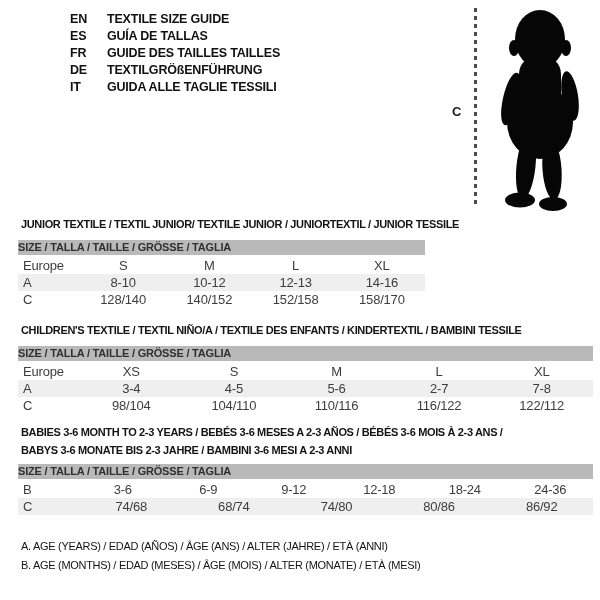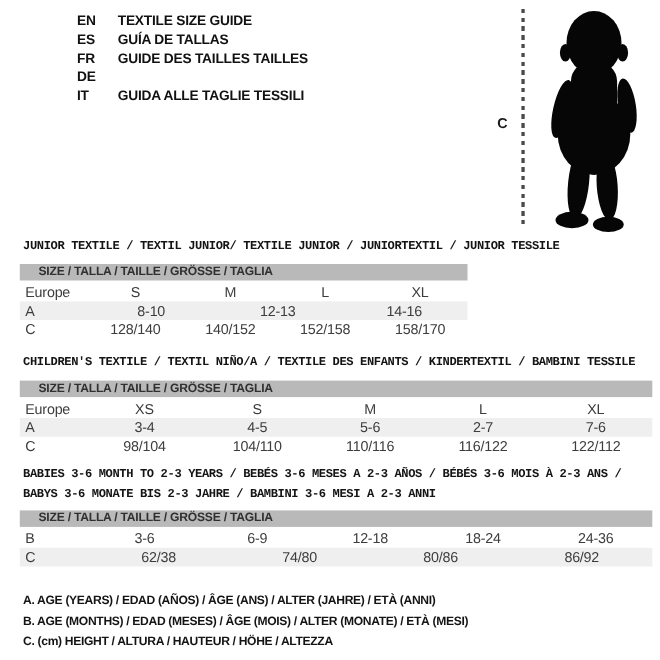--- a/index.html
+++ b/index.html
@@ -21,60 +21,61 @@
   .lang-code{width:37px;padding-left:48px;}
   
   .figure{position:absolute;left:450px;top:4px;width:146px;height:212px;}
   .dash-line{position:absolute;left:24px;top:4px;width:3px;height:198px;
     background:repeating-linear-gradient(to bottom,#4a4a4a 0 4px,transparent 4px 8px);}
   .measure-label{position:absolute;left:2px;top:100px;font-weight:bold;font-size:13px;color:#1a1a1a;}
   .baby-svg{position:absolute;left:42px;top:2px;}
   
   .sec-title{position:absolute;left:21px;font-weight:bold;font-size:11px;
     letter-spacing:-0.35px;white-space:nowrap;color:#141414;}
-  .sec-title .tline{height:18px;line-height:18px;font-family:Liberation Mono, monospace;}
+  .sec-title .tline{height:18px;line-height:18px;}
   
   .size-table{position:absolute;left:18px;}
   .size-bar{height:15px;line-height:15px;background:var(--bar);
     font-weight:bold;font-size:11px;letter-spacing:-0.2px;color:#303030;
-    padding-left:17px;margin-bottom:2px;}
+    padding-left:0;margin-bottom:2px;}
   .trow{display:flex;height:17px;line-height:17px;font-size:13px;
     letter-spacing:-0.2px;color:var(--text);}
   .trow.alt{background:var(--alt);}
   .cell-label{width:62px;padding-left:5px;box-sizing:border-box;}
   .cell{flex:1;text-align:center;}
   #table-junior{top:240px;width:407px;}
   #table-children{top:346px;width:575px;}
   #table-babies{top:464px;width:575px;}
   #title-junior{top:215px;}
   #title-children{top:321px;text-align:center;}
   #title-babies{top:423px;}
   
   .notes{position:absolute;left:21px;top:537px;}
-  .note-line{height:18.5px;line-height:18.5px;font-weight:bold;font-size:11px;
+  .note-line{height:18.5px;line-height:18.5px;font-weight:normal;font-size:11px;
     letter-spacing:-0.3px;color:#141414;white-space:nowrap;}
 </style>
 </head>
 <body>
 
 <div class="lang-block">
   <div class="lang-row">
     <span class="lang-code">EN</span>
     <span>TEXTILE SIZE GUIDE</span>
   </div>
   <div class="lang-row">
     <span class="lang-code">ES</span>
     <span>GUÍA DE TALLAS</span>
   </div>
   <div class="lang-row">
     <span class="lang-code">FR</span>
     <span>GUIDE DES TAILLES TAILLES</span>
   </div>
   <div class="lang-row">
     <span class="lang-code">DE</span>
+    <span>TEXTILGRÖßENFÜHRUNG</span>
   </div>
   <div class="lang-row">
     <span class="lang-code">IT</span>
     <span>GUIDA ALLE TAGLIE TESSILI</span>
   </div>
 </div>
 
 <div class="figure">
   <div class="dash-line"></div>
   <div class="measure-label">C</div>
@@ -103,20 +104,21 @@
   <div class="trow">
     <span class="cell-label">Europe</span>
     <span class="cell">S</span>
     <span class="cell">M</span>
     <span class="cell">L</span>
     <span class="cell">XL</span>
   </div>
   <div class="trow alt">
     <span class="cell-label">A</span>
     <span class="cell">8-10</span>
+    <span class="cell">10-12</span>
     <span class="cell">12-13</span>
     <span class="cell">14-16</span>
   </div>
   <div class="trow">
     <span class="cell-label">C</span>
     <span class="cell">128/140</span>
     <span class="cell">140/152</span>
     <span class="cell">152/158</span>
     <span class="cell">158/170</span>
   </div>
@@ -134,21 +136,21 @@
     <span class="cell">M</span>
     <span class="cell">L</span>
     <span class="cell">XL</span>
   </div>
   <div class="trow alt">
     <span class="cell-label">A</span>
     <span class="cell">3-4</span>
     <span class="cell">4-5</span>
     <span class="cell">5-6</span>
     <span class="cell">2-7</span>
-    <span class="cell">7-6</span>
+    <span class="cell">7-8</span>
   </div>
   <div class="trow">
     <span class="cell-label">C</span>
     <span class="cell">98/104</span>
     <span class="cell">104/110</span>
     <span class="cell">110/116</span>
     <span class="cell">116/122</span>
     <span class="cell">122/112</span>
   </div>
 </div>
@@ -156,30 +158,31 @@
 <div class="sec-title" id="title-babies">
   <div class="tline">BABIES 3-6 MONTH TO 2-3 YEARS / BEBÉS 3-6 MESES A 2-3 AÑOS / BÉBÉS 3-6 MOIS À 2-3 ANS /</div>
   <div class="tline">BABYS 3-6 MONATE BIS 2-3 JAHRE / BAMBINI 3-6 MESI A 2-3 ANNI</div>
 </div>
 <div class="size-table" id="table-babies">
   <div class="size-bar">SIZE / TALLA / TAILLE / GRÖSSE / TAGLIA</div>
   <div class="trow">
     <span class="cell-label">B</span>
     <span class="cell">3-6</span>
     <span class="cell">6-9</span>
+    <span class="cell">9-12</span>
     <span class="cell">12-18</span>
     <span class="cell">18-24</span>
     <span class="cell">24-36</span>
   </div>
   <div class="trow alt">
     <span class="cell-label">C</span>
-    <span class="cell">62/38</span>
+    <span class="cell">74/68</span>
+    <span class="cell">68/74</span>
     <span class="cell">74/80</span>
     <span class="cell">80/86</span>
     <span class="cell">86/92</span>
   </div>
 </div>
 
 <div class="notes">
   <div class="note-line">A. AGE (YEARS) / EDAD (AÑOS) / ÂGE (ANS) / ALTER (JAHRE) / ETÀ (ANNI)</div>
   <div class="note-line">B. AGE (MONTHS) / EDAD (MESES) / ÂGE (MOIS) / ALTER (MONATE) / ETÀ (MESI)</div>
-  <div class="note-line">C. (cm) HEIGHT / ALTURA / HAUTEUR / HÖHE / ALTEZZA</div>
 </div>
 
 </body></html>

